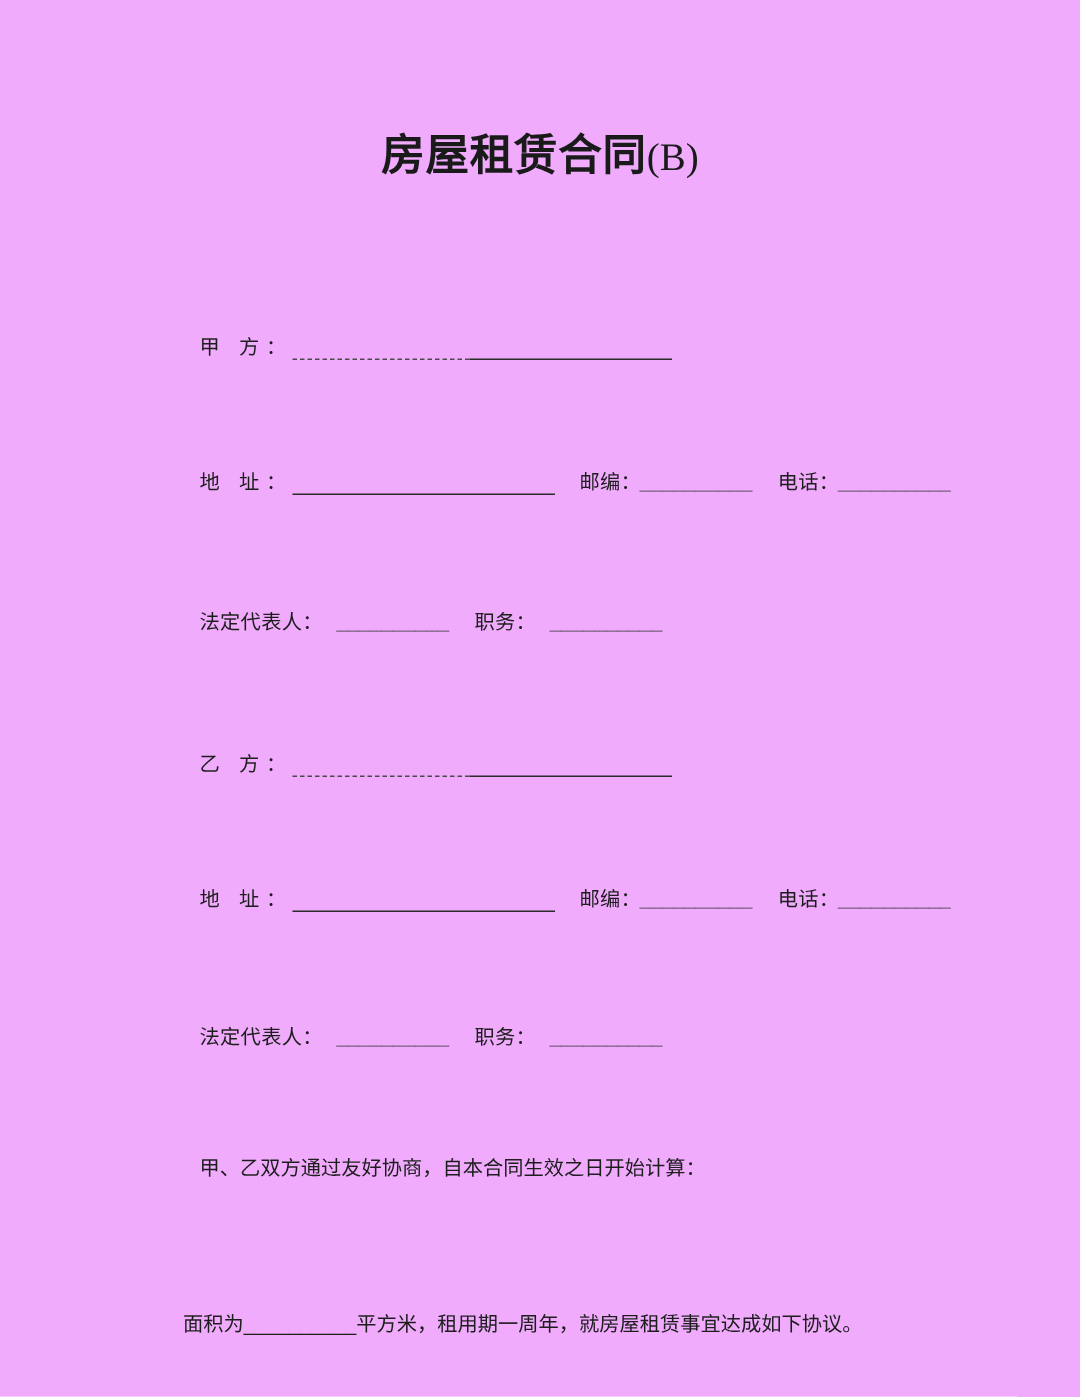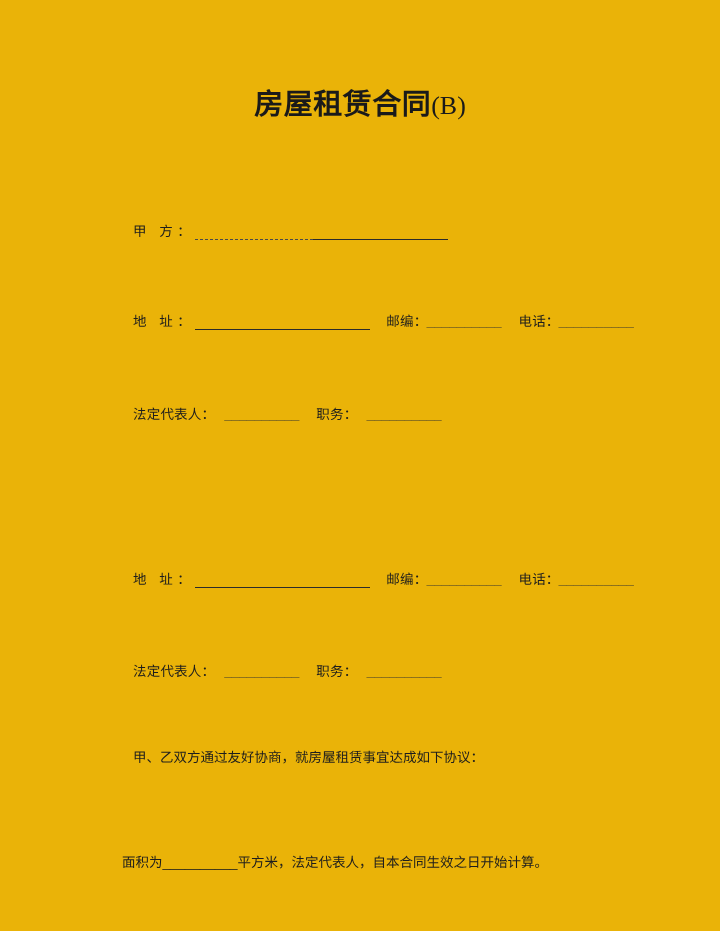--- a/index.html
+++ b/index.html
@@ -14,21 +14,21 @@
     font-family: "Liberation Sans", "DejaVu Sans", sans-serif;
     color: #1a1a1a;
     -webkit-font-smoothing: antialiased;
     overflow: hidden;
   }
 
   .page {
     position: relative;
     width: 720px;
     height: 931px;
-    background: #eab308;
+    background: #f0abfc;
     box-sizing: border-box;
   }
 
   
   .doc-title {
     position: absolute;
     top: 86px;
     left: 0;
     width: 720px;
     text-align: center;
@@ -129,37 +129,40 @@
     </div>
 
     <div class="spacer-72"></div>
 
     <div class="line row">
       <span class="label">法定代表人：</span><span class="gap-sm"></span><span class="fill">__________</span><span class="gap-md"></span><span class="label">职务：</span><span class="gap-sm"></span><span class="fill">__________</span>
     </div>
 
     <div class="spacer-75"></div>
 
+    <div class="line row">
+      <span class="label label-wide">乙 方：</span><span class="rule-dash" style="width:118px"></span><span class="rule" style="width:135px"></span>
+    </div>
 
     <div class="spacer-70"></div>
 
     <div class="line row">
       <span class="label label-wide">地 址：</span><span class="rule" style="width:175px"></span><span class="gap-md"></span><span class="label">邮编：</span><span class="fill">__________</span><span class="gap-md"></span><span class="label">电话：</span><span class="fill">__________</span>
     </div>
 
     <div class="spacer-72"></div>
 
     <div class="line row">
       <span class="label">法定代表人：</span><span class="gap-sm"></span><span class="fill">__________</span><span class="gap-md"></span><span class="label">职务：</span><span class="gap-sm"></span><span class="fill">__________</span>
     </div>
 
     <div class="spacer-66"></div>
 
-    <div class="para para-line">甲、乙双方通过友好协商，就房屋租赁事宜达成如下协议：</div>
+    <div class="para para-line">甲、乙双方通过友好协商，自本合同生效之日开始计算：</div>
 
     <div class="spacer-66"></div>
 
     <div class="para">
-      <div class="para-line" style="margin-left:-11px; margin-top:18px;">面积为__________平方米，法定代表人，自本合同生效之日开始计算。</div>
+      <div class="para-line" style="margin-left:-11px; margin-top:18px;">面积为__________平方米，租用期一周年，就房屋租赁事宜达成如下协议。</div>
     </div>
 
   </div>
 </div>
 
 </body></html>

